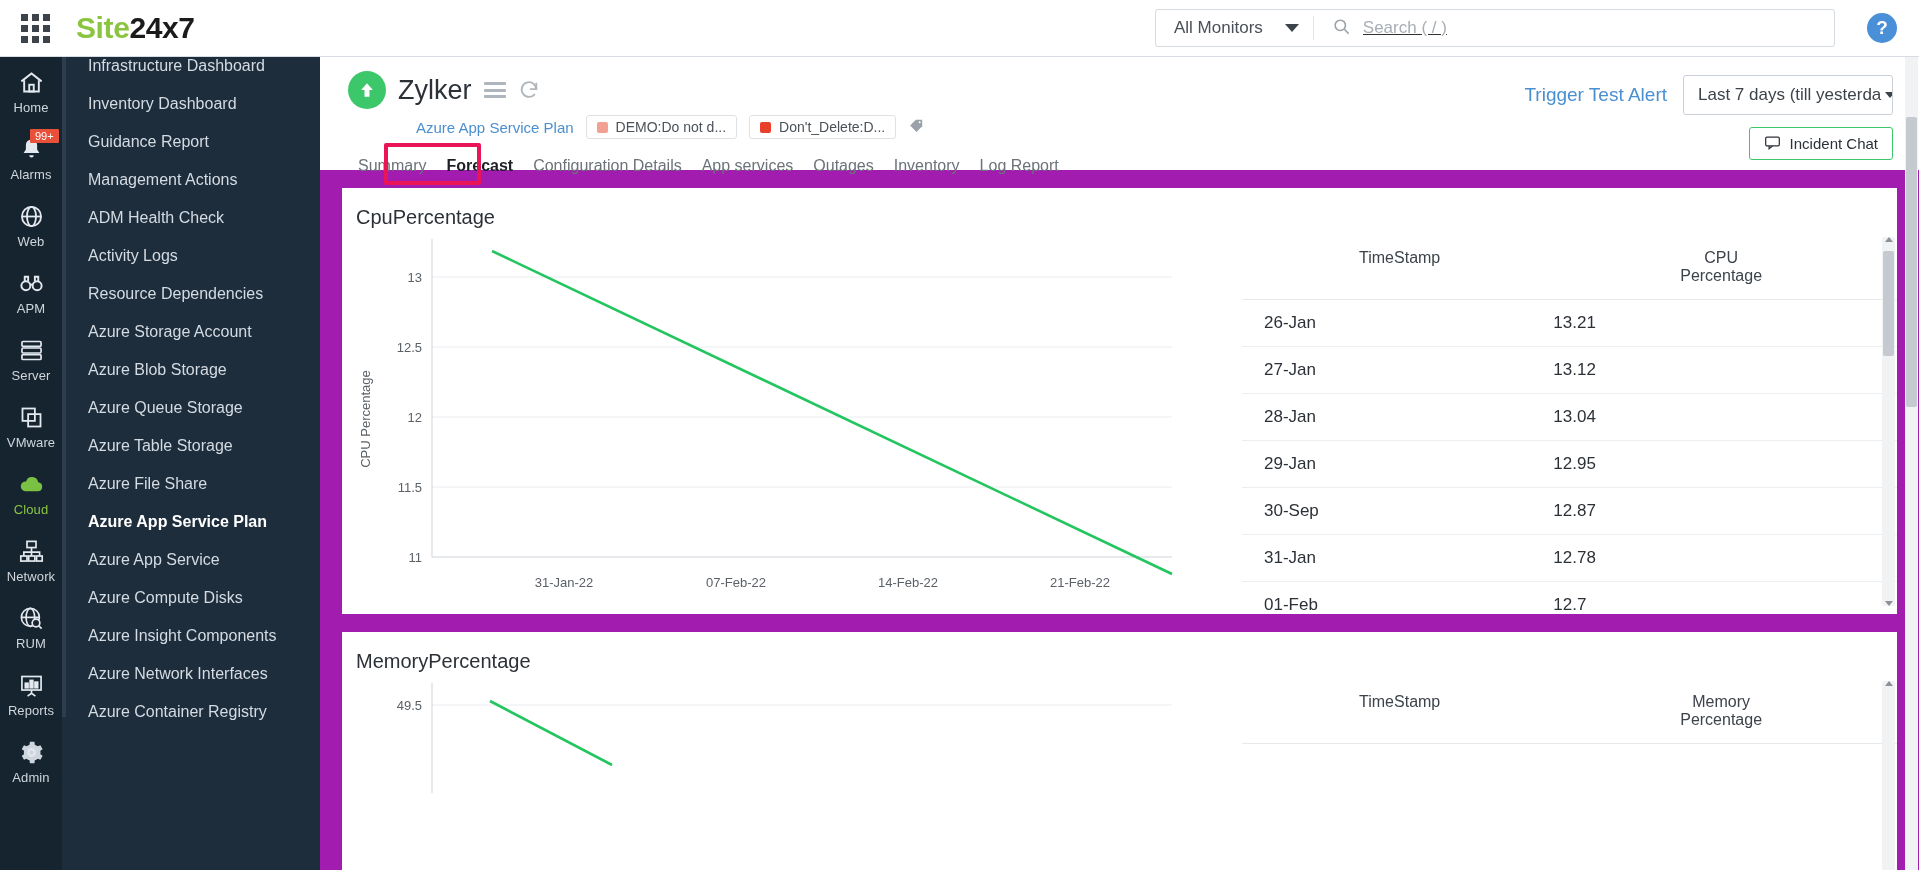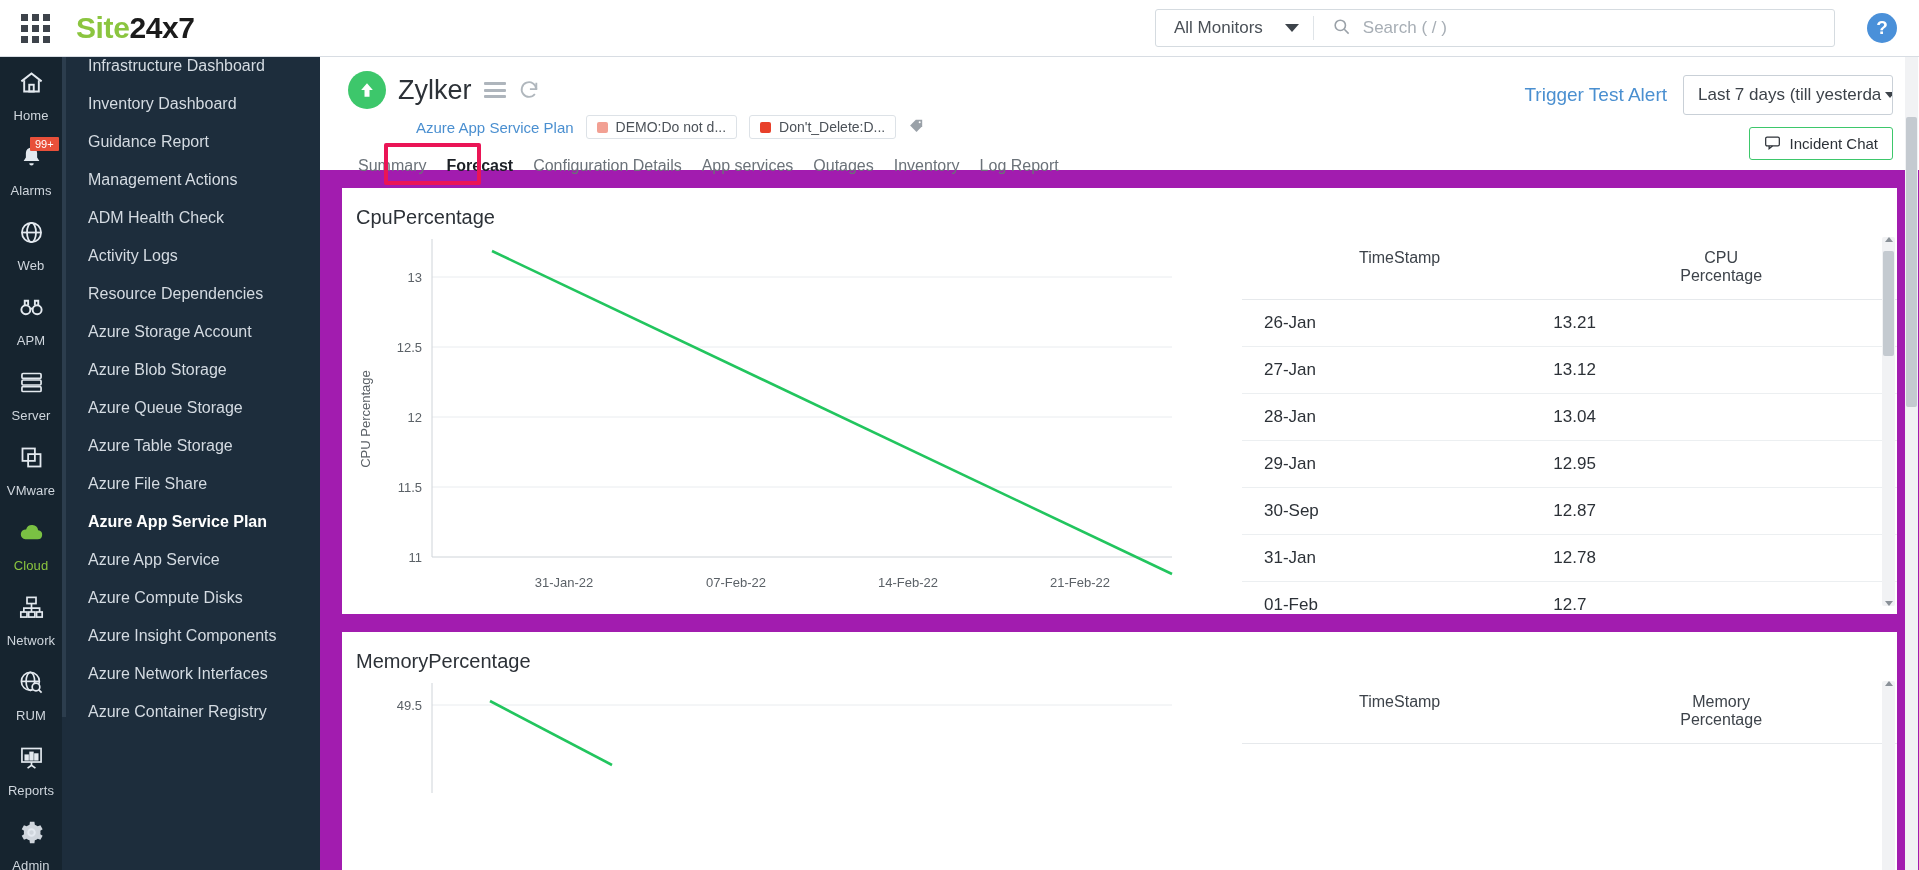--- a/index.html
+++ b/index.html
@@ -32,40 +32,40 @@
     position: absolute; left: 1155px; top: 9px; width: 680px; height: 38px;
     border: 1px solid #d5dbe0; border-radius: 3px; display: flex; align-items: center;
     background: #fff;
   }
   .ms-select {
     display: flex; align-items: center; gap: 22px; padding: 0 14px 0 18px; height: 100%;
     font-size: 17px; color: #4a5057; cursor: pointer; white-space: nowrap;
   }
   .caret-d { width: 0; height: 0; border-left: 7px solid transparent; border-right: 7px solid transparent; border-top: 8px solid #3d434a; }
   .ms-div { width: 1px; height: 24px; background: #dfe4e8; }
-  .ms-search { display: flex; align-items: center; gap: 12px; padding-left: 18px; flex: 1; }
+  .ms-search { display: flex; align-items: center; gap: 12px; padding-left: 18px; flex: 1; text-decoration: underline; }
   .ms-search input {
     border: none; outline: none; font-size: 17px; color: #3d434a;
     font-family: "Liberation Sans", sans-serif; width: 95%; background: transparent;
   }
   .ms-search input::placeholder { color: #a7aeb5; }
   .help-btn {
     position: absolute; right: 22px; top: 13px; width: 30px; height: 30px; border-radius: 50%;
     background: #4a90d9; color: #fff; font-size: 19px; font-weight: bold;
     display: flex; align-items: center; justify-content: center; cursor: pointer;
   }
 
   
   .rail {
     position: absolute; top: 57px; left: 0; width: 62px; height: 813px;
     background: #16242f; z-index: 25;
   }
   .rail-item {
     width: 62px; padding: 11px 0 9px; display: flex; flex-direction: column;
-    align-items: center; gap: 12px; cursor: pointer; position: relative;
+    align-items: center; gap: 4px; cursor: pointer; position: relative;
   }
   .rail-ico { width: 30px; height: 28px; display: flex; align-items: center; justify-content: center; }
   .rail-ico svg { width: 27px; height: 27px; }
   .rail-lbl { font-size: 13px; color: #cfd6dd; letter-spacing: .1px; }
   .rail-item.active .rail-lbl { color: #8bc53f; }
   .badge {
     position: absolute; top: 5px; left: 30px; background: #e8503a; color: #fff;
     font-size: 11px; font-weight: normal; border-radius: 1px; padding: 1px 5px; z-index: 3;
   }
 

